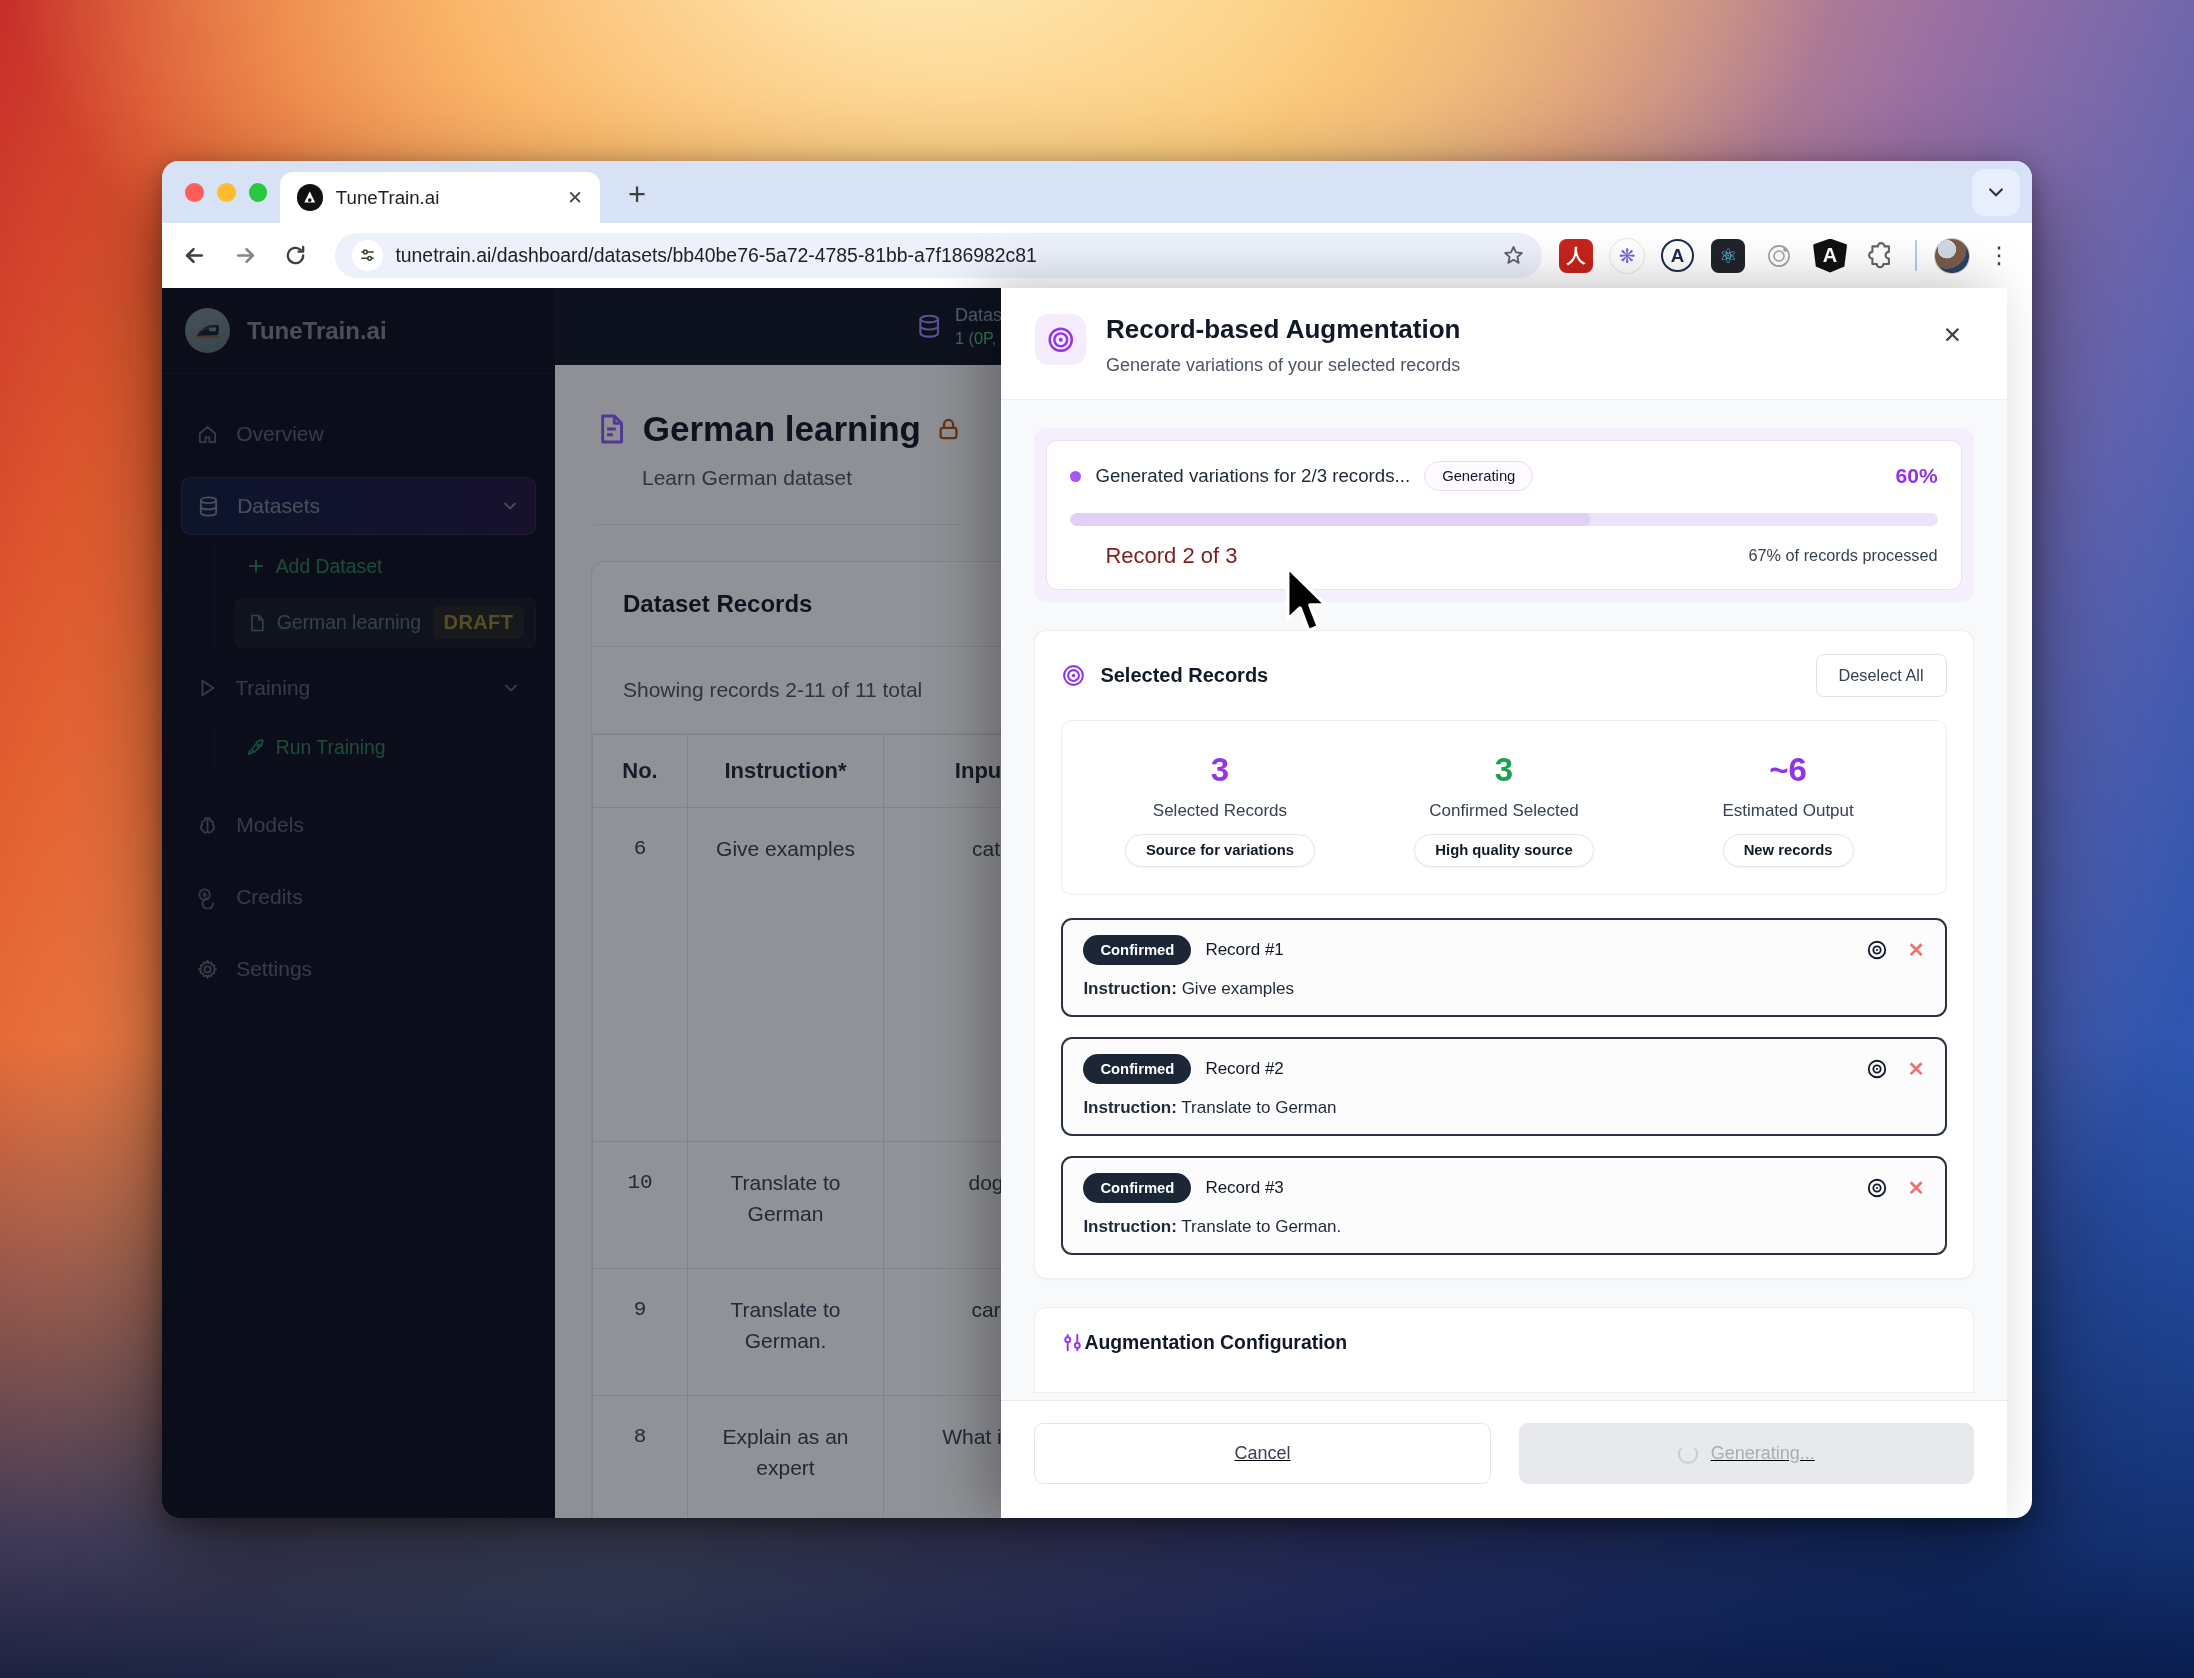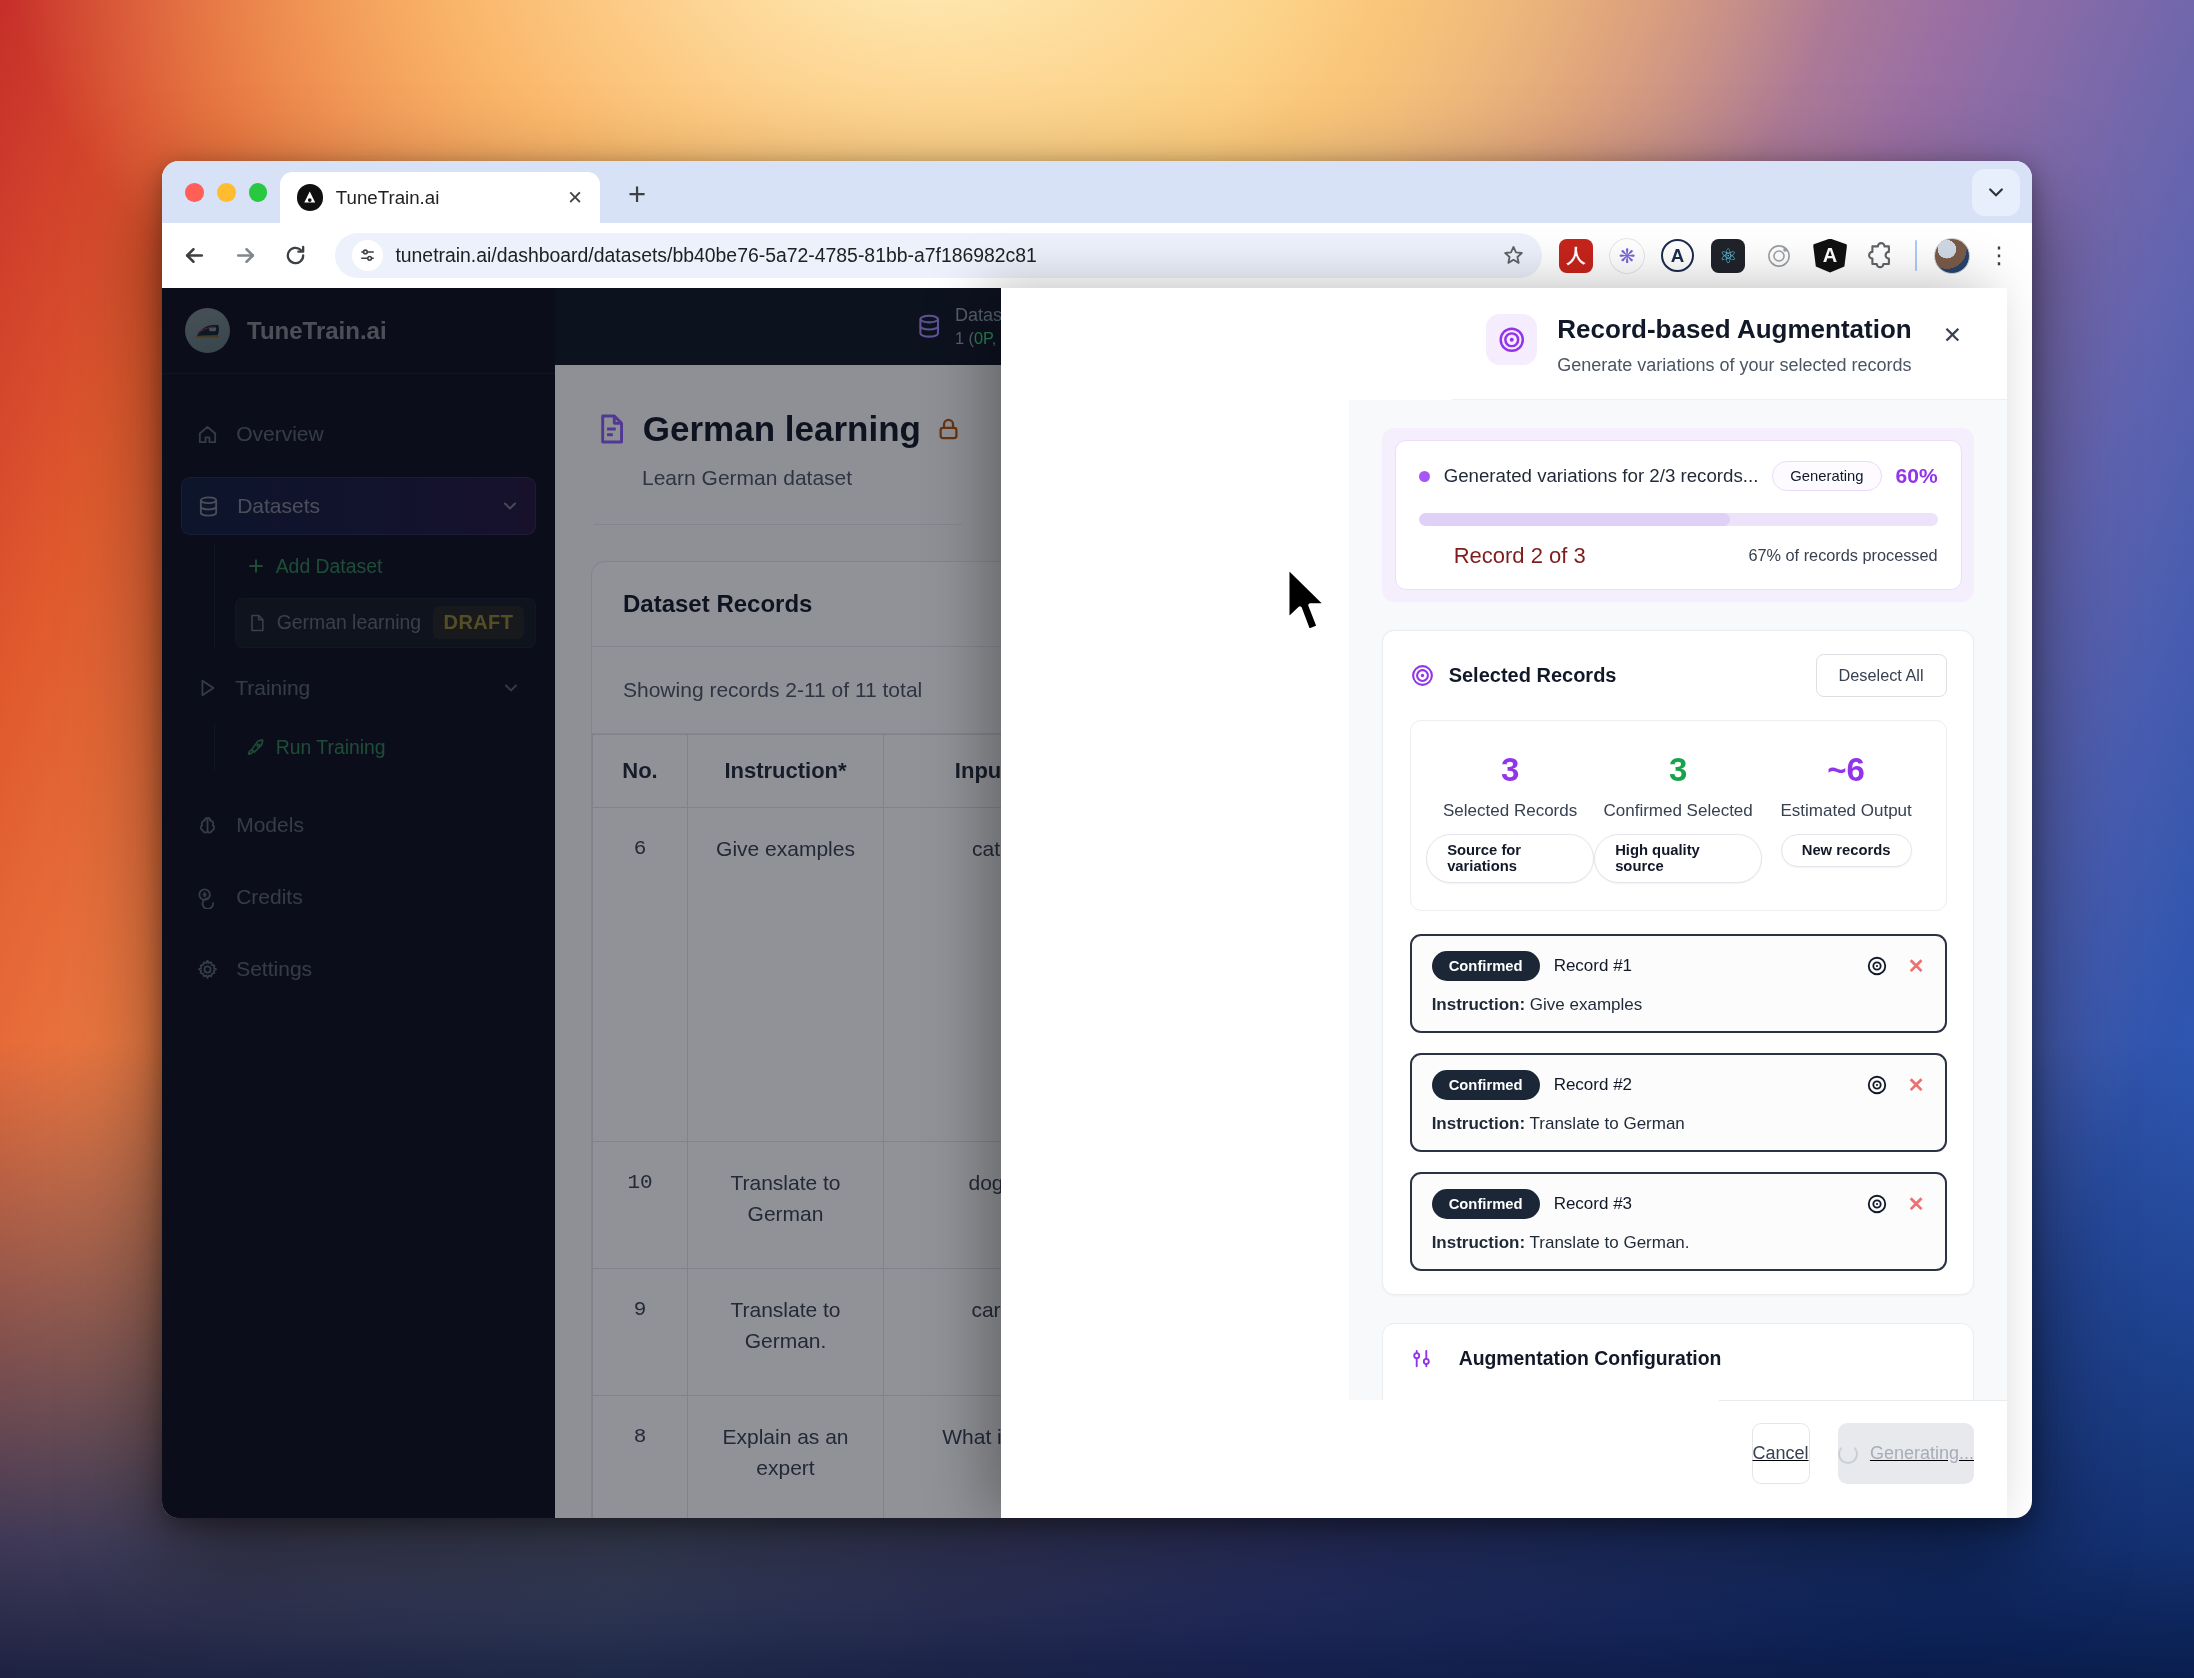--- a/index.html
+++ b/index.html
@@ -87,21 +87,21 @@
   table.recs { border-collapse:collapse; width:497px; table-layout:fixed; }
   table.recs th, table.recs td { border:0.8px solid #e2e4e8; text-align:center; vertical-align:top; }
   table.recs th { font-size:22px; color:#1f2937; font-weight:bold; padding:23px 18.7px; }
   table.recs td { font-size:21px; color:#374151; padding:26.4px 18.7px; line-height:1.45; }
   .col-no { width:95px; text-align:center !important; }
   .col-ins { width:196px; }
   td.col-no { font-family:"Liberation Mono", monospace; }
   tr.r11 td { height:334px; }
   tr.rmid td { height:127px; }
   
-  .modal { width:1006px; background:#fff; display:flex; flex-direction:column; z-index:10; box-shadow:-18.7px 0 54px rgba(0,0,0,.28); min-height:0;align-items:flex-end; }
+  .modal { width:1006px; background:#fff; display:flex; flex-direction:column; z-index:10; box-shadow:-18.7px 0 54px rgba(0,0,0,.28); min-height:0; }
   .modal-head { display:flex; align-items:flex-start; gap:20px; padding:26.4px 34px 23px 34px; border-bottom:0.8px solid #eef0f3; flex:0 0 auto; }
   .modal-icon { width:51px; height:51px; border-radius:14px; background:#f5ecfe; display:flex; align-items:center; justify-content:center; color:#9333ea; flex:0 0 auto; }
   .modal-title { font-size:26px; font-weight:bold; color:#111827; }
   .modal-sub { font-size:18px; color:#4b5563; margin-top:9.3px; }
   .modal-close { margin-left:auto; font-size:23px; color:#374151; padding:7.8px 11px; }
   .modal-body { flex:1; background:#f8f9fb; padding:28px 33px; display:flex; flex-direction:column; gap:28px; overflow:hidden; min-height:0; }
   
   .prog-wrap { background:#f5eefc; border-radius:12.4px; padding:12.4px; }
   .prog-card { background:#fff; border:1.6px solid #ecdef9; border-radius:11px; padding:20px 23px; }
   .prog-row1 { display:flex; align-items:center; gap:14px; }
@@ -128,21 +128,21 @@
   .rec-card { background:#fcfcfd; border:2.3px solid #2a3342; border-radius:11px; padding:15.5px 20px; }
   .rec-row1 { display:flex; align-items:center; gap:14px; }
   .rec-badge { background:#1b2737; color:#fff; font-size:14.8px; font-weight:600; border-radius:776px; padding:7px 17px; }
   .rec-title { font-size:17px; color:#111827; }
   .rec-actions { margin-left:auto; display:flex; align-items:center; gap:20px; }
   .rec-x { color:#ee7070; font-size:20px; font-weight:bold; }
   .rec-row2 { margin-top:14px; font-size:17px; color:#1f2937; }
   .rec-row2 b { font-weight:bold; }
   
   .cfg-card { background:#fff; border:0.8px solid #ebedf0; border-radius:12.4px 12.4px 0 0; padding:23px 26.4px; flex:0 0 auto; height:86px; overflow:hidden; }
-  .cfg-head { display:flex; align-items:center; gap:26px; }
+  .cfg-head { display:flex; align-items:center; gap:0; }
   .cfg-title { font-size:19.4px; font-weight:600; color:#111827; }
   
   .modal-foot { flex:0 0 auto; background:#fff; border-top:0.8px solid #e9ebef; padding:22px 33px 34px 33px; display:flex; gap:28px;text-decoration:underline; }
   .btn { flex:1; height:61px; border-radius:9.3px; font-size:18px; display:flex; align-items:center; justify-content:center; gap:12.4px; }
   .btn-cancel { background:#fff; border:1.6px solid #e3e5ea; color:#374151; }
   .btn-generating { background:#e7e9ed; color:#a7adb8; border:none; }
   .spinner { width:20px; height:20px; border-radius:50%; border:2.3px solid #c9cdd6; border-top-color:transparent; }
   
   .cursor { position:absolute; left:1283px; top:564px; z-index:50; }
   svg { display:block; }

